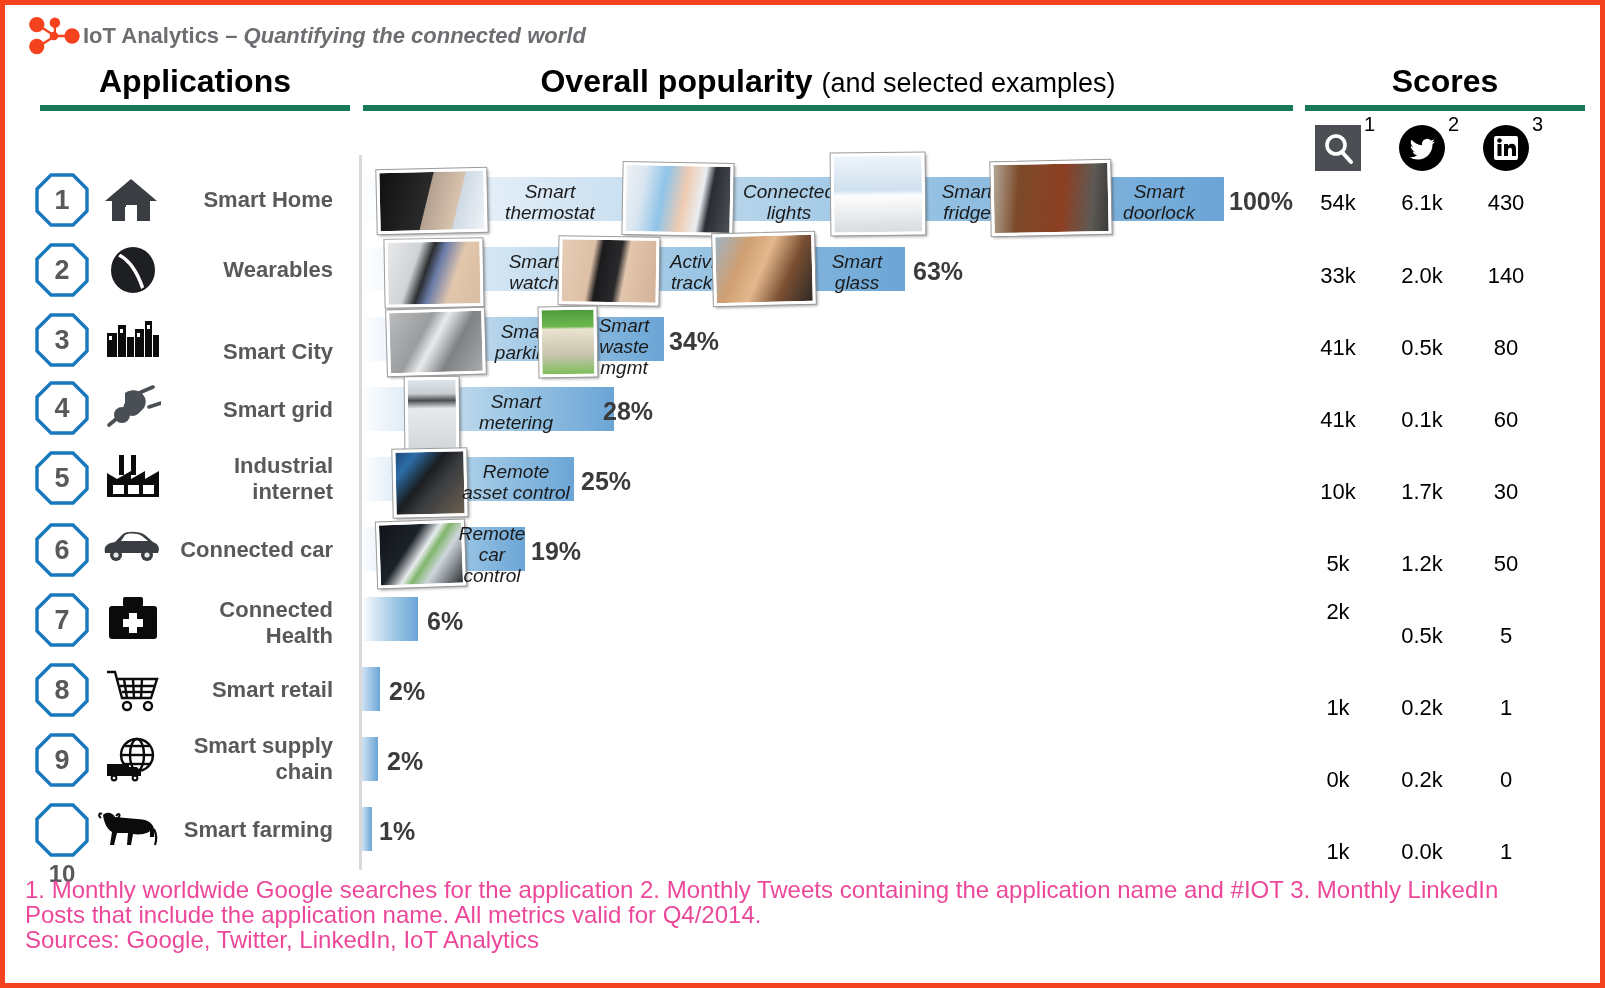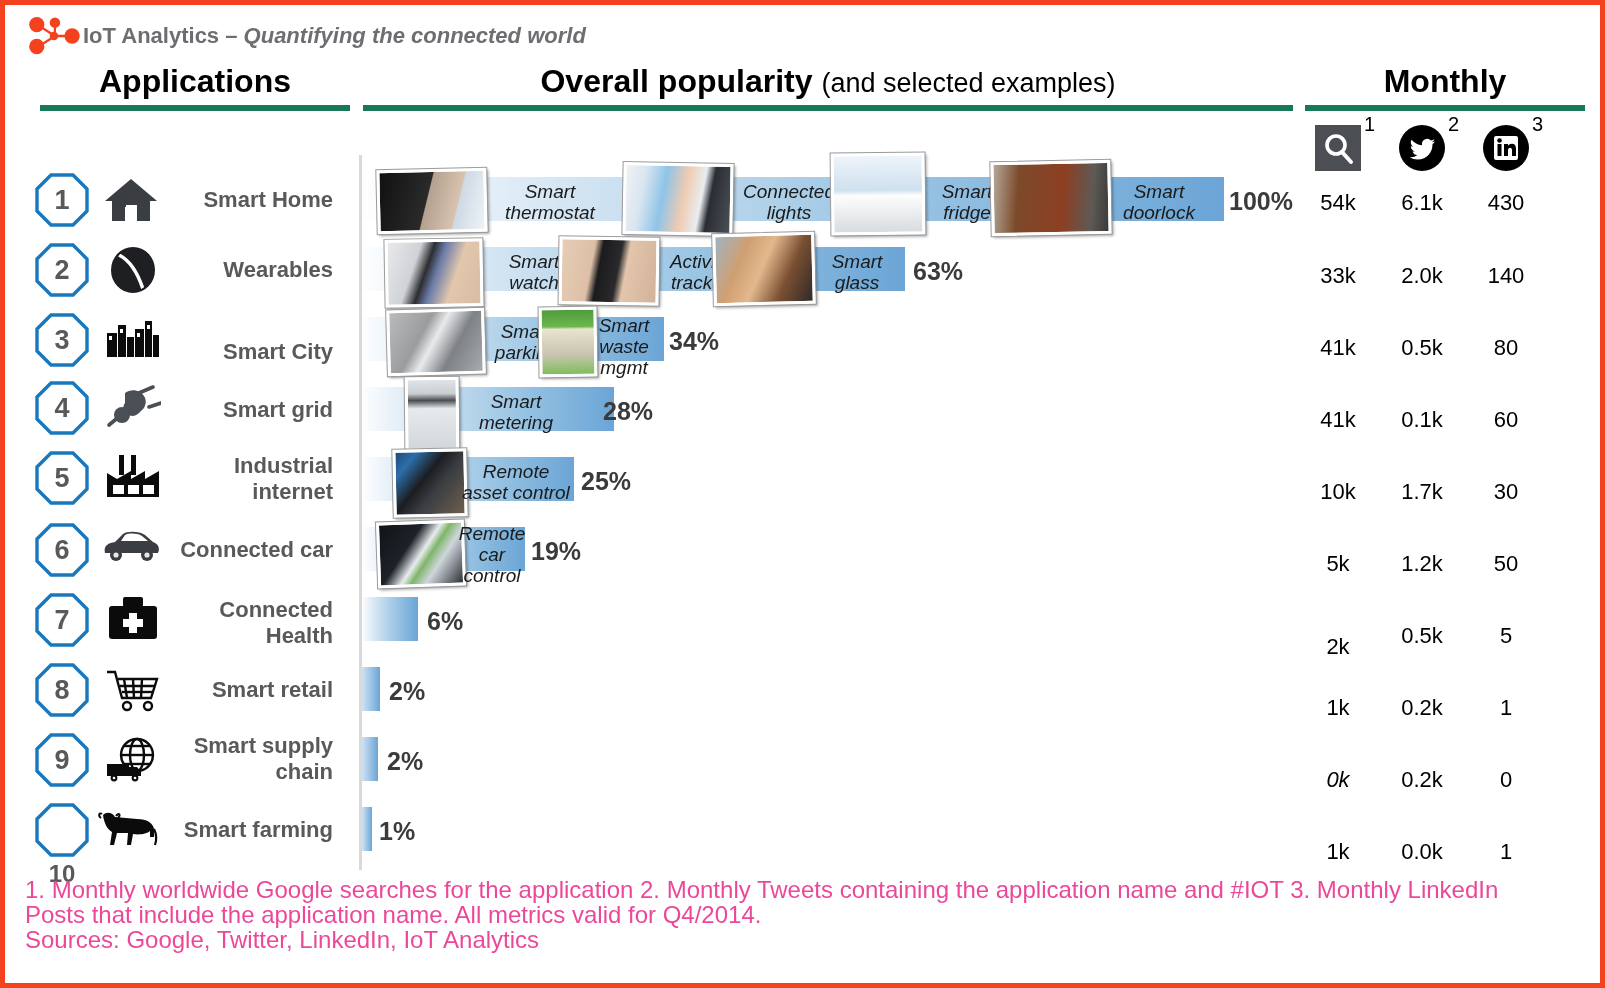--- a/index.html
+++ b/index.html
@@ -79,21 +79,21 @@
 
   <div class="colhead" style="left:30px;top:58px;width:320px;">Applications</div>
   <div class="rule" style="left:35px;top:100px;width:310px;"></div>
 
   <div class="colhead" style="left:358px;top:58px;width:930px;">
     <span>Overall popularity</span>
     <span class="sub">(and selected examples)</span>
   </div>
   <div class="rule" style="left:358px;top:100px;width:930px;"></div>
 
-  <div class="colhead" style="left:1300px;top:58px;width:280px;">Monthly</div>
+  <div class="colhead" style="left:1300px;top:58px;width:280px;">Scores</div>
   <div class="rule" style="left:1300px;top:100px;width:280px;"></div>
 
   <div class="scoreicons" style="left:0;width:100%;">
     <span class="sicon" style="left:1310px;top:0;">
       <svg viewBox="0 0 46 46" width="46" height="46">
         <rect x="0" y="0" width="46" height="46" fill="#4b4f54"></rect>
         <circle cx="21" cy="20" r="9" fill="none" stroke="#fff" stroke-width="3.6"></circle>
         <line x1="27" y1="27" x2="36" y2="37" stroke="#fff" stroke-width="4" stroke-linecap="round"></line>
       </svg>
       <span class="sup">1</span>
@@ -350,21 +350,21 @@
               <rect x="24" y="18" width="8" height="20"></rect>
               <rect x="18" y="24" width="20" height="8"></rect>
             </g>
         </svg>
       </span>
       <div class="applabel" style="top:592px;">Connected<br>Health</div>
 
       <div class="bar" style="left:357px;top:592px;width:56px;"></div>
       <div class="pct" style="left:422px;top:602px;">6%</div>
 
-      <div class="scell" style="left:1288px;top:629px;">2k</div>
+      <div class="scell" style="left:1288px;top:594px;">2k</div>
       <div class="scell" style="left:1372px;top:618px;">0.5k</div>
       <div class="scell" style="left:1456px;top:618px;">5</div>
     </div>
 
     <div class="row">
       <div class="badge" style="left:30px;top:658px;">
         <svg viewBox="0 0 54 54" width="54" height="54">
             <polygon points="16,2 38,2 52,16 52,38 38,52 16,52 2,38 2,16" fill="none" stroke="#1878be" stroke-width="3.4"></polygon>
           </svg>
         <span class="num">8</span>
@@ -415,21 +415,21 @@
           </g>
           <circle cx="9" cy="43" r="1.3" fill="#fff"></circle>
             <circle cx="30" cy="43" r="1.3" fill="#fff"></circle>
         </svg>
       </span>
       <div class="applabel" style="top:728px;">Smart supply<br>chain</div>
 
       <div class="barsmall" style="left:357px;top:732px;width:16px;"></div>
       <div class="pct" style="left:382px;top:742px;">2%</div>
 
-      <div class="scell" style="left:1288px;top:762px;font-style:italic;">0k</div>
+      <div class="scell" style="left:1288px;top:762px;">0k</div>
       <div class="scell" style="left:1372px;top:762px;">0.2k</div>
       <div class="scell" style="left:1456px;top:762px;">0</div>
     </div>
 
     <div class="row">
       <div class="badge" style="left:30px;top:798px;">
         <svg viewBox="0 0 54 54" width="54" height="54">
             <polygon points="16,2 38,2 52,16 52,38 38,52 16,52 2,38 2,16" fill="none" stroke="#1878be" stroke-width="3.4"></polygon>
           </svg>
         <span class="num" style="font-size:24px;margin-top:44px;">10</span>

